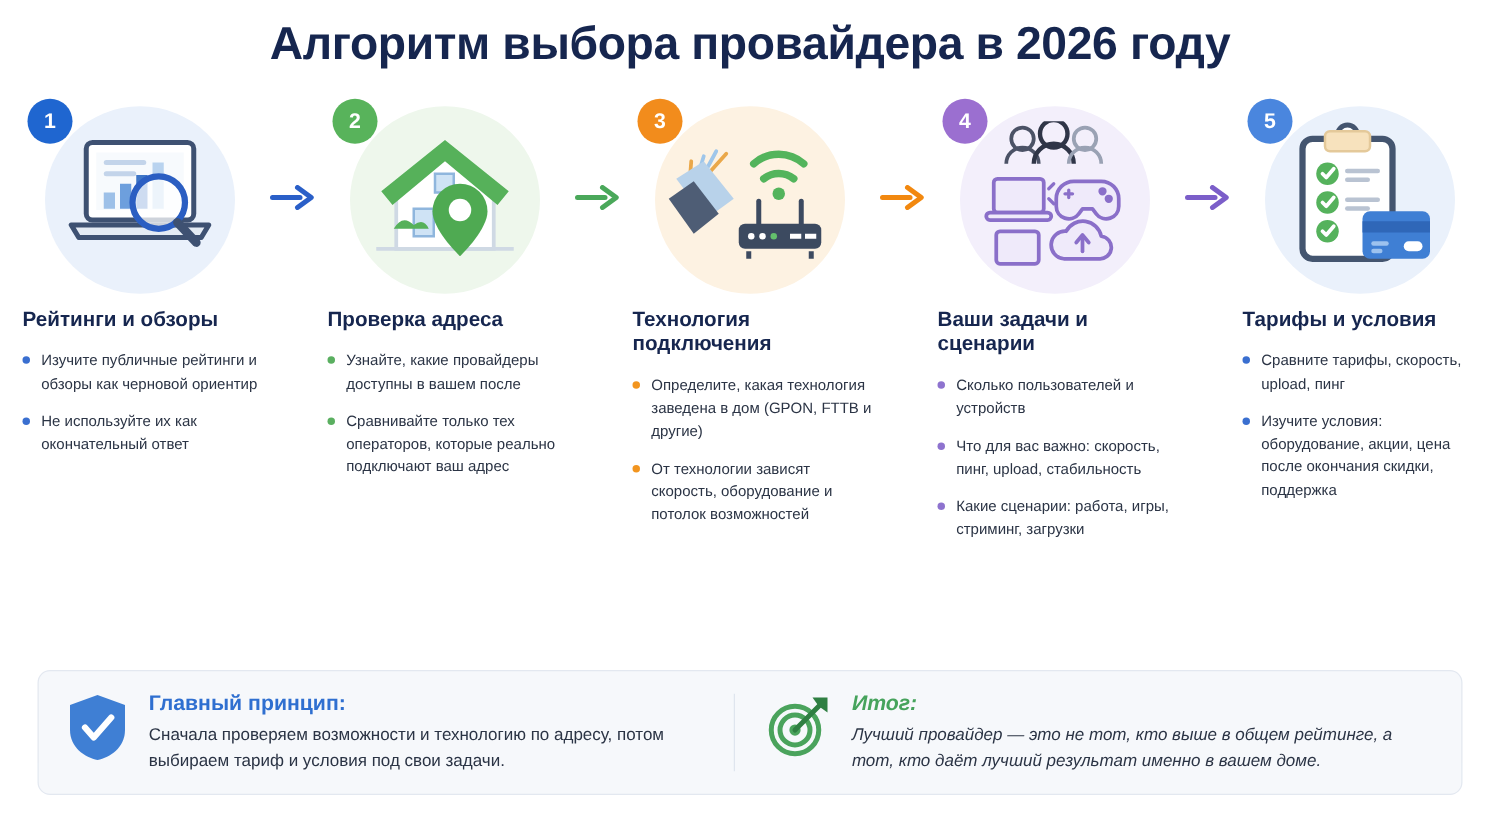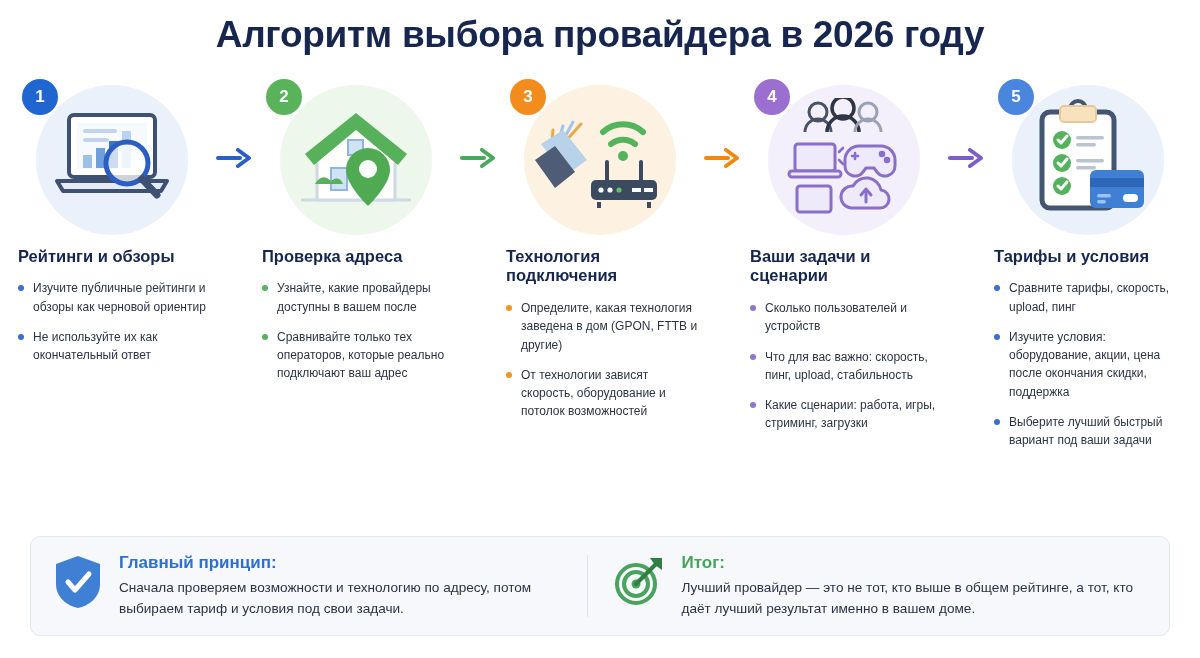--- a/index.html
+++ b/index.html
@@ -67,21 +67,21 @@
   }
   .bul-t { font-size: 12px; line-height: 1.52; color: #2b3445; }
 
   
   .callout {
     position: absolute; left: 30px; right: 30px; bottom: 22px;
     background: #f6f8fb; border: 1px solid #e3e8f0; border-radius: 10px;
     display: flex; align-items: stretch; padding: 16px 22px;
   }
   .half { display: flex; align-items: flex-start; flex: 1 1 0; }
-  .half.right { padding-left: 26px; }
+  .half.right { padding-left: 26px; font-style: italic; }
   .divider { width: 1px; background: #dfe5ee; margin: 2px 0; flex: 0 0 1px; }
   .cicon { flex: 0 0 auto; margin-right: 16px; margin-top: 1px; }
   .clabel { font-size: 17px; font-weight: 700; margin-bottom: 5px; }
   .clabel.blue { color: #2f6fd0; }
   .clabel.green { color: #46a35c; }
   .ctext { font-size: 13.6px; line-height: 1.5; color: #2b3445; }
 </style>
 </head>
 <body>
 
@@ -344,24 +344,20 @@
     <div class="col">
       <div class="col-h">Тарифы и условия</div>
       <div class="bul">
         <span class="dot" style="background:#3a6fd0"></span>
         <span class="bul-t">Сравните тарифы, скорость, upload, пинг</span>
       </div>
       <div class="bul">
         <span class="dot" style="background:#3a6fd0"></span>
         <span class="bul-t">Изучите условия: оборудование, акции, цена после окончания скидки, поддержка</span>
       </div>
-      <div class="bul">
-        <span class="dot" style="background:#3a6fd0"></span>
-        <span class="bul-t">Выберите лучший быстрый вариант под ваши задачи</span>
-      </div>
     </div>
   </div>
 
   <div class="callout">
 
     <div class="half">
       <div class="cicon">
         <svg width="50" height="56" viewBox="0 0 50 56">
           <path d="M25 2 L47 10 v20 c0 14 -12 22 -22 24 C15 52 3 44 3 30 V10 Z" fill="#3f7fd4"></path>
           <path d="M15 28 l7 8 l14 -16" fill="none" stroke="#ffffff" stroke-width="5" stroke-linecap="round" stroke-linejoin="round"></path>

